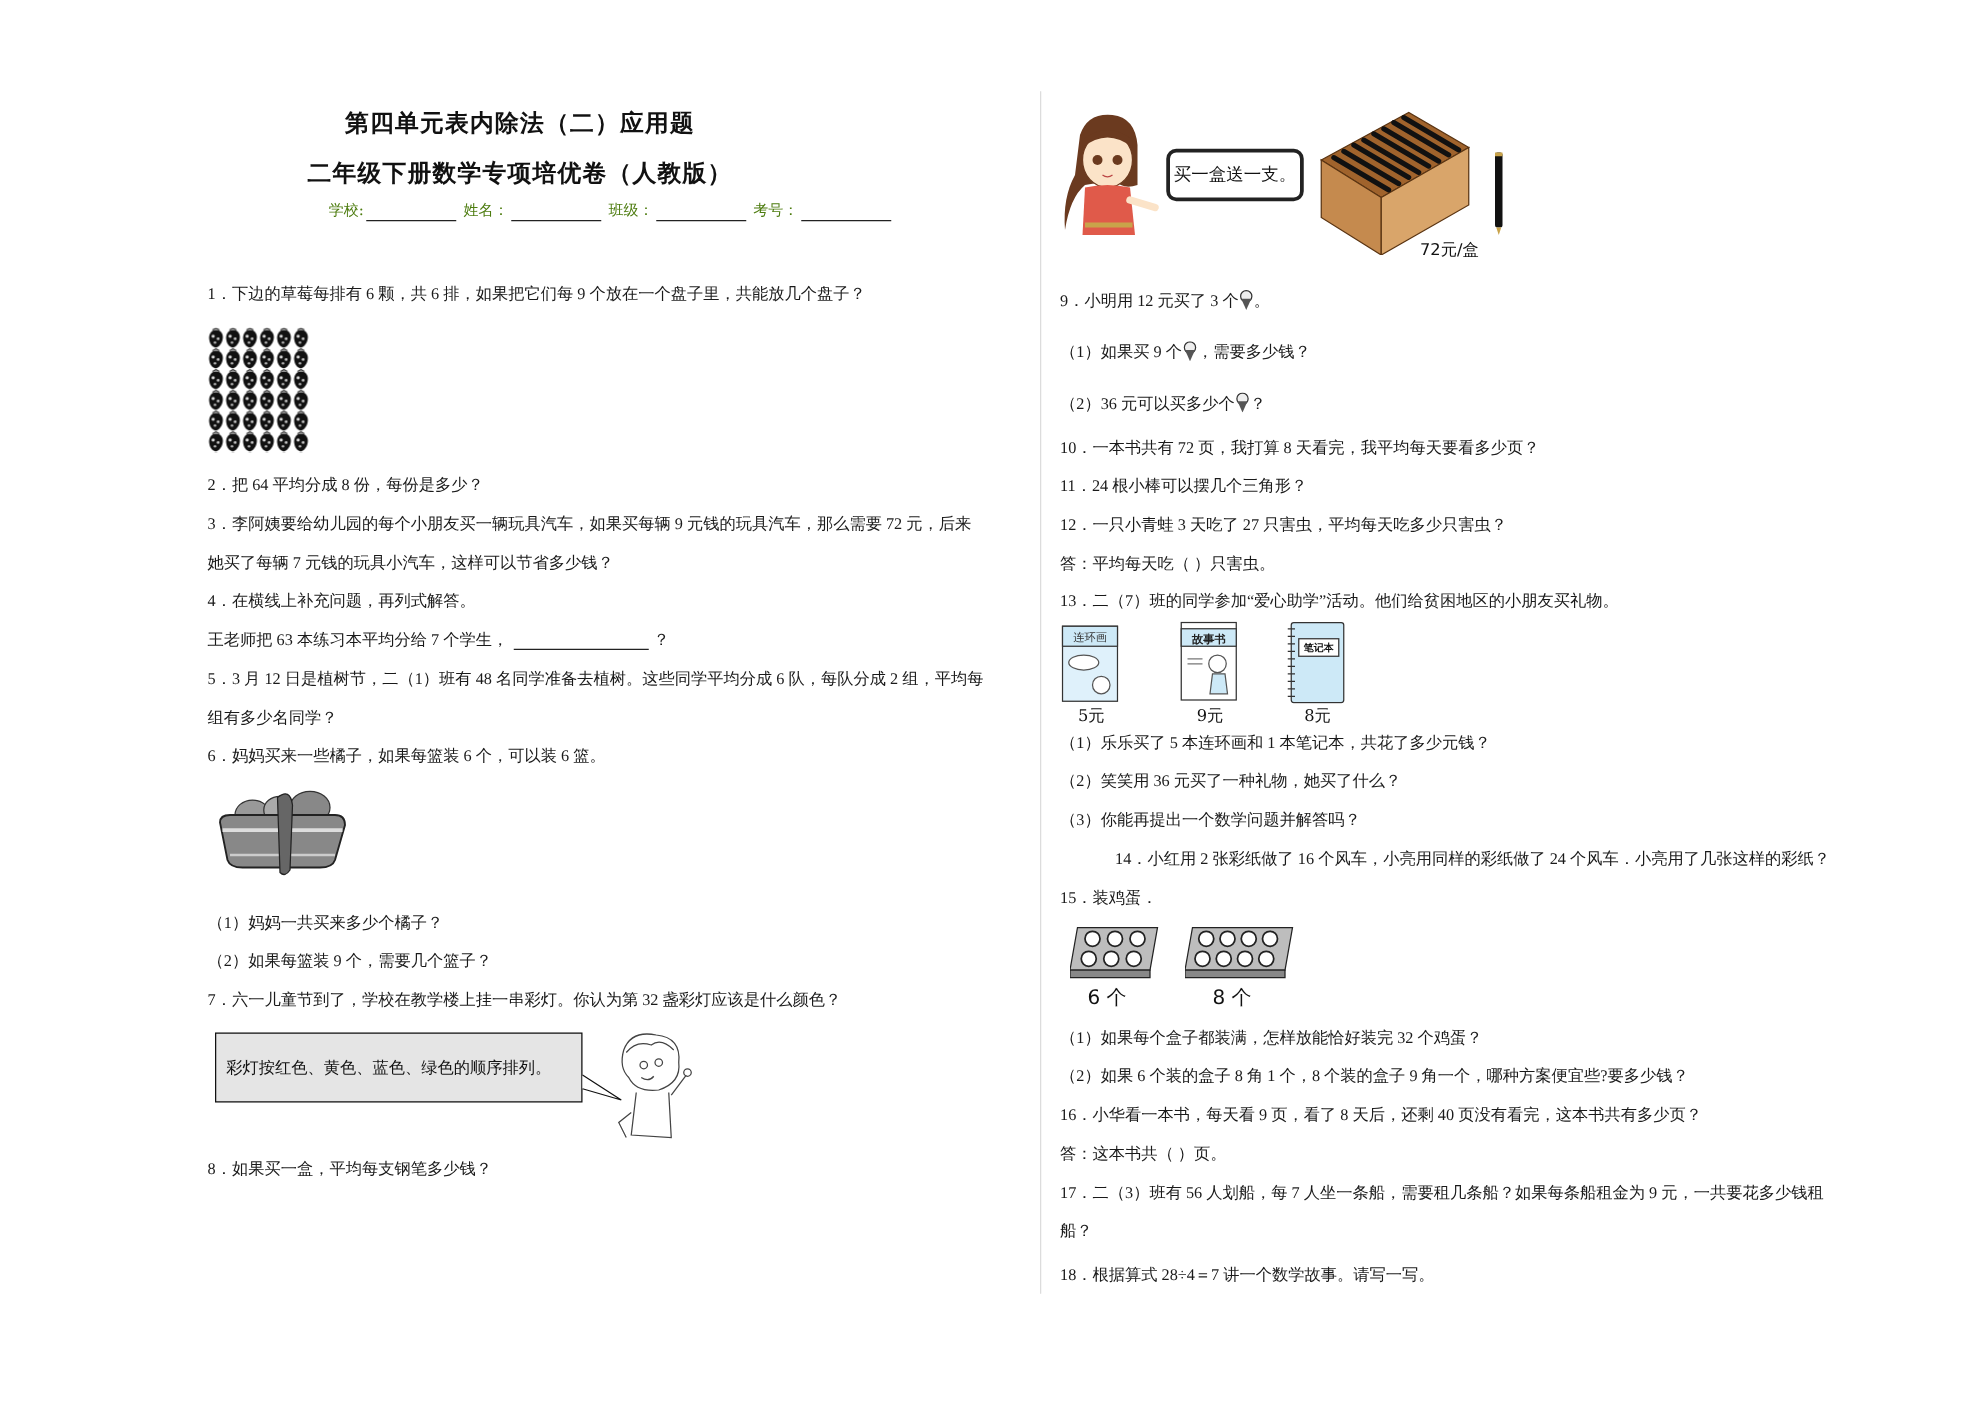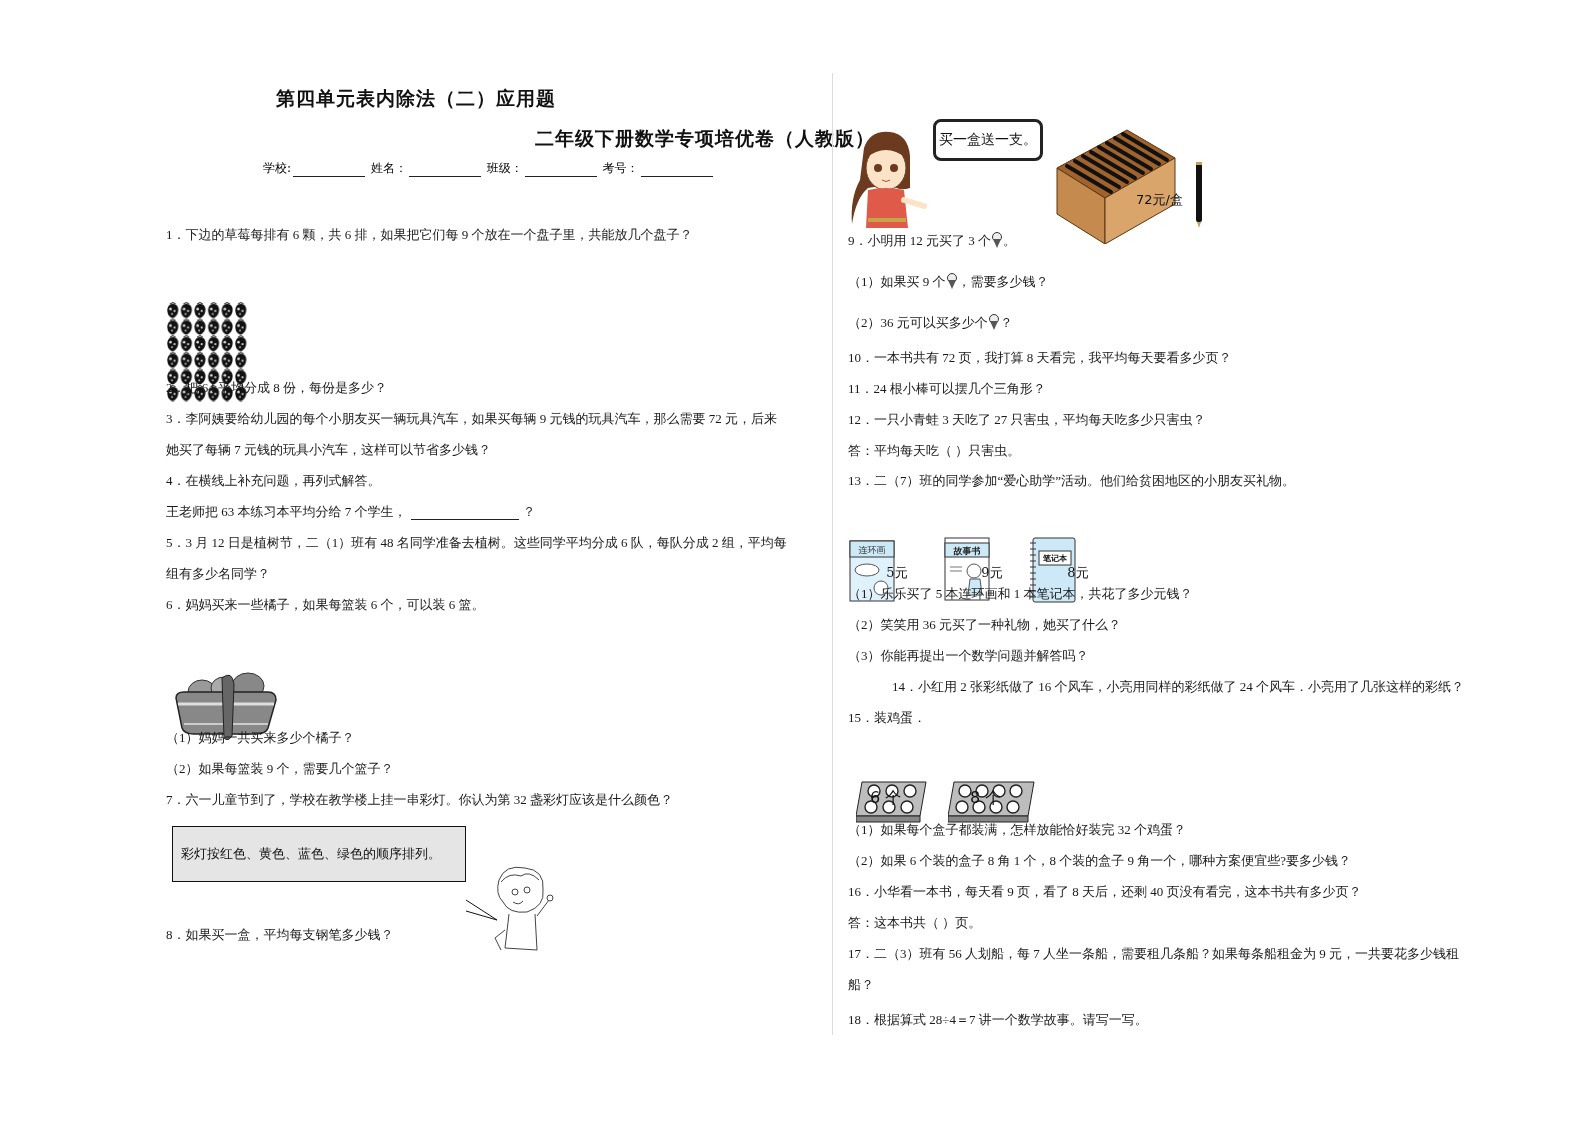--- a/index.html
+++ b/index.html
@@ -1,34 +1,34 @@
 <!DOCTYPE html>
 <html><head>
 <meta charset="utf-8">
 <style>
   html, body { margin:0; padding:0; background:#ffffff; }
   body { width:1587px; height:1122px; position:relative; overflow:hidden;
          font-family:"DejaVu Serif","Liberation Serif",serif; color:#111; }
-  .abs { position:absolute;margin-top:40px; }
+  .abs { position:absolute; }
   .line { position:absolute; font-size:13px; line-height:16px; white-space:nowrap; color:#1a1a1a;font-family:Liberation Serif, serif; }
   .title1 { position:absolute; left:0; width:832px; top:86px; text-align:center;
             font-family:"DejaVu Sans","Liberation Sans",sans-serif; font-weight:bold; font-size:19px; letter-spacing:1px; }
-  .title2 { position:absolute; left:0; width:832px; top:126px; text-align:right;
-            font-family:"DejaVu Sans","Liberation Sans",sans-serif; font-weight:bold; font-size:19px; letter-spacing:1px;padding-left:43px; }
-  .infoline { position:absolute; top:160px; left:263px; font-size:12px; color:#000000; white-space:nowrap; }
+  .title2 { position:absolute; left:0; width:832px; top:126px; text-align:center;
+            font-family:"DejaVu Sans","Liberation Sans",sans-serif; font-weight:bold; font-size:19px; letter-spacing:1px; }
+  .infoline { position:absolute; top:160px; left:263px; font-size:12px; color:#4d7c0f; white-space:nowrap; }
   .infoline .blank { display:inline-block; width:72px; border-bottom:1px solid #222; height:12px; vertical-align:bottom; margin:0 2px; }
   .divider { position:absolute; left:832px; top:73px; width:1px; height:962px; background:#dcdcdc; }
   .underline-blank { display:inline-block; width:108px; border-bottom:1px solid #222; height:12px; vertical-align:bottom; margin:0 4px; }
   .speech-box { position:absolute; left:172px; top:826px; width:294px; height:56px; border:1px solid #111; background:#e5e5e5;
                 font-family:"DejaVu Sans","Liberation Sans",sans-serif; font-size:13px; box-sizing:border-box;
                 display:flex; align-items:center; padding-left:8px; }
   .bubble2 { position:absolute; left:933px; top:119px; width:110px; height:42px; border:3px solid #222; border-radius:8px; background:#fff;
              font-family:"DejaVu Sans","Liberation Sans",sans-serif; font-size:14px; display:flex; align-items:center; justify-content:center; box-sizing:border-box; }
   .price-tag { position:absolute; font-family:"DejaVu Sans","Liberation Sans",sans-serif; font-size:13px; }
-  .caption { position:absolute; font-size:13px; text-align:center;margin-left:24px; }
+  .caption { position:absolute; font-size:13px; text-align:center; }
   .egg-label { position:absolute; font-family:"DejaVu Sans","Liberation Sans",sans-serif; font-size:16px; }
 </style>
 </head>
 <body>
 
 <div class="title1">第四单元表内除法（二）应用题</div>
 <div class="title2">二年级下册数学专项培优卷（人教版）</div>
 <div class="infoline">
   <span>学校:</span><span class="blank"></span>
   <span>姓名：</span><span class="blank"></span>

